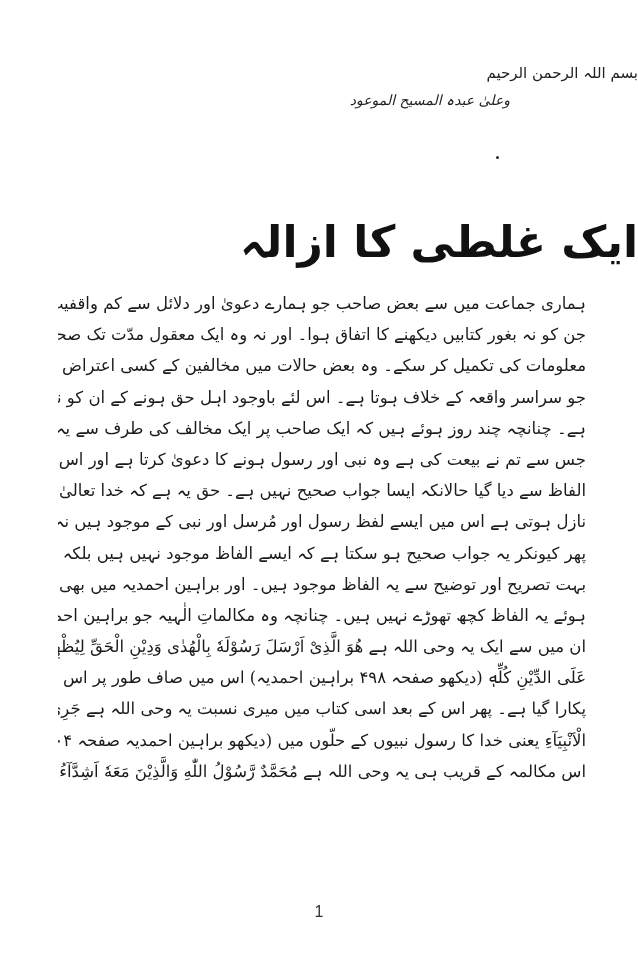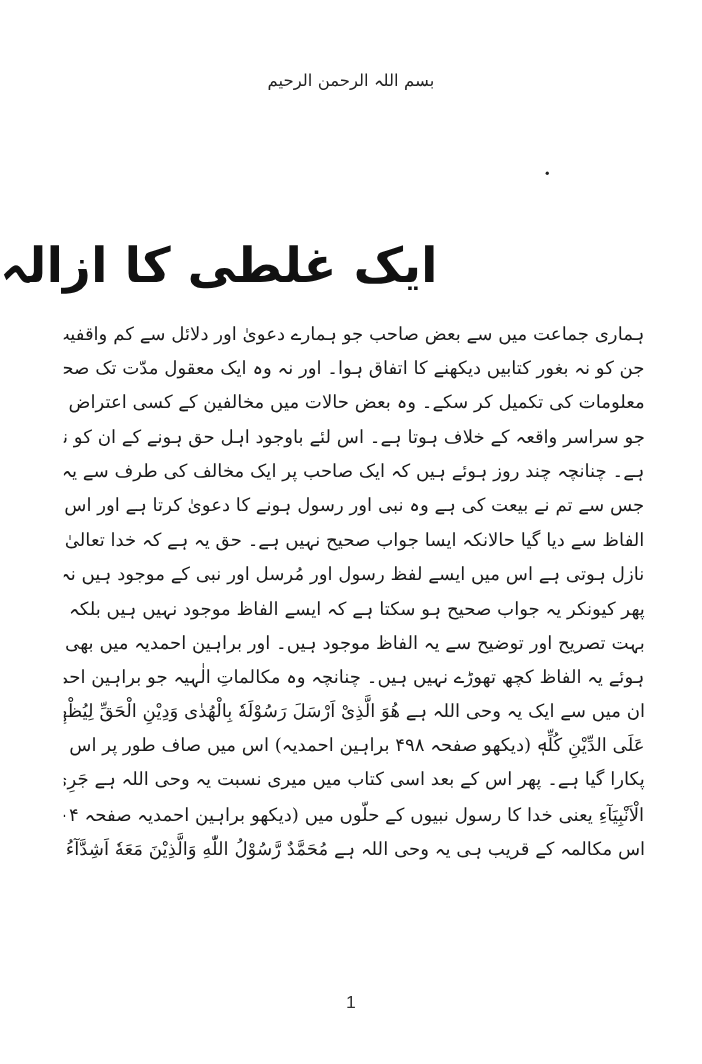--- a/index.html
+++ b/index.html
@@ -18,21 +18,20 @@
     .page {
       position: absolute;
       left: 0; top: 0;
       width: 638px; height: 967px;
       background: #ffffff;
     }
     .bismillah {
       position: absolute;
       top: 64px;
       left: 0; width: 638px;
-      text-align: center;
       direction: rtl;
       font-family: "DejaVu Sans", sans-serif;
       font-size: 15px;
       color: #222;
     }
     .salutation {
       position: absolute;
       top: 92px;
       left: 130px; width: 380px;
       direction: rtl;
@@ -48,21 +47,21 @@
       top: 156px;
       left: 496px;
       width: 3px; height: 3px;
       background: #222;
       border-radius: 50%;
     }
     .title {
       position: absolute;
       top: 212px;
       left: 0; width: 638px;
-      text-align: left;
+      text-align: right;
       direction: rtl;
       font-family: "DejaVu Sans", sans-serif;
       font-size: 44px;
       font-weight: bold;
       color: #111;
       line-height: 60px;
     }
     .body-text {
       position: absolute;
       top: 288px;
@@ -97,20 +96,21 @@
     }
   </style>
 </head>
 <body>
 
 <div class="page">
 
   <div class="bismillah">بسم اللہ الرحمن الرحیم</div>
 
   <div class="salutation">
+    <span>وعلیٰ عبدہ المسیح الموعود</span>
   </div>
 
   <div class="dot"></div>
 
   <div class="title">ایک غلطی کا ازالہ</div>
 
   <div class="body-text">
     <div class="line">ہماری جماعت میں سے بعض صاحب جو ہمارے دعویٰ اور دلائل سے کم واقفیت رکھتے ہیں</div>
     <div class="line">جن کو نہ بغور کتابیں دیکھنے کا اتفاق ہوا۔ اور نہ وہ ایک معقول مدّت تک صحبت میں رہ کر اپنے</div>
     <div class="line">معلومات کی تکمیل کر سکے۔ وہ بعض حالات میں مخالفین کے کسی اعتراض پر ایسا جواب دیتے ہیں کہ</div>

